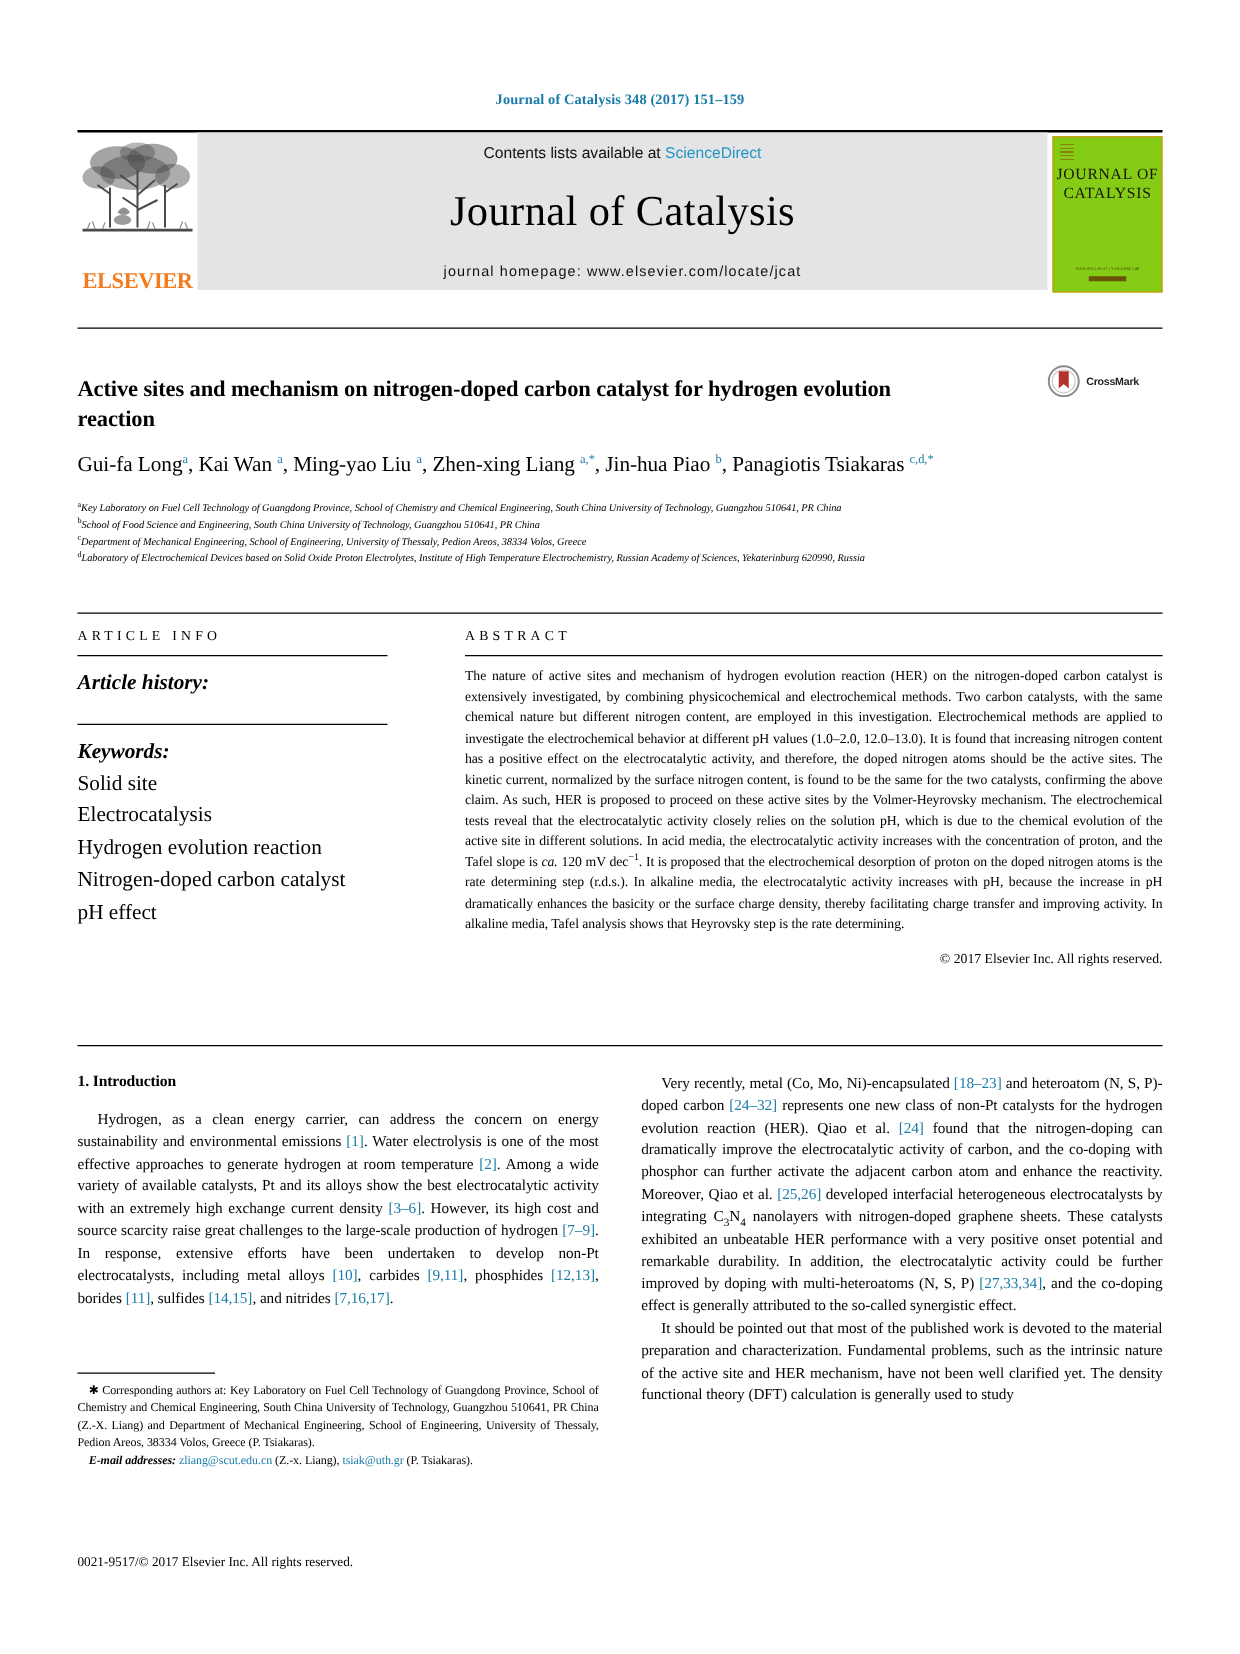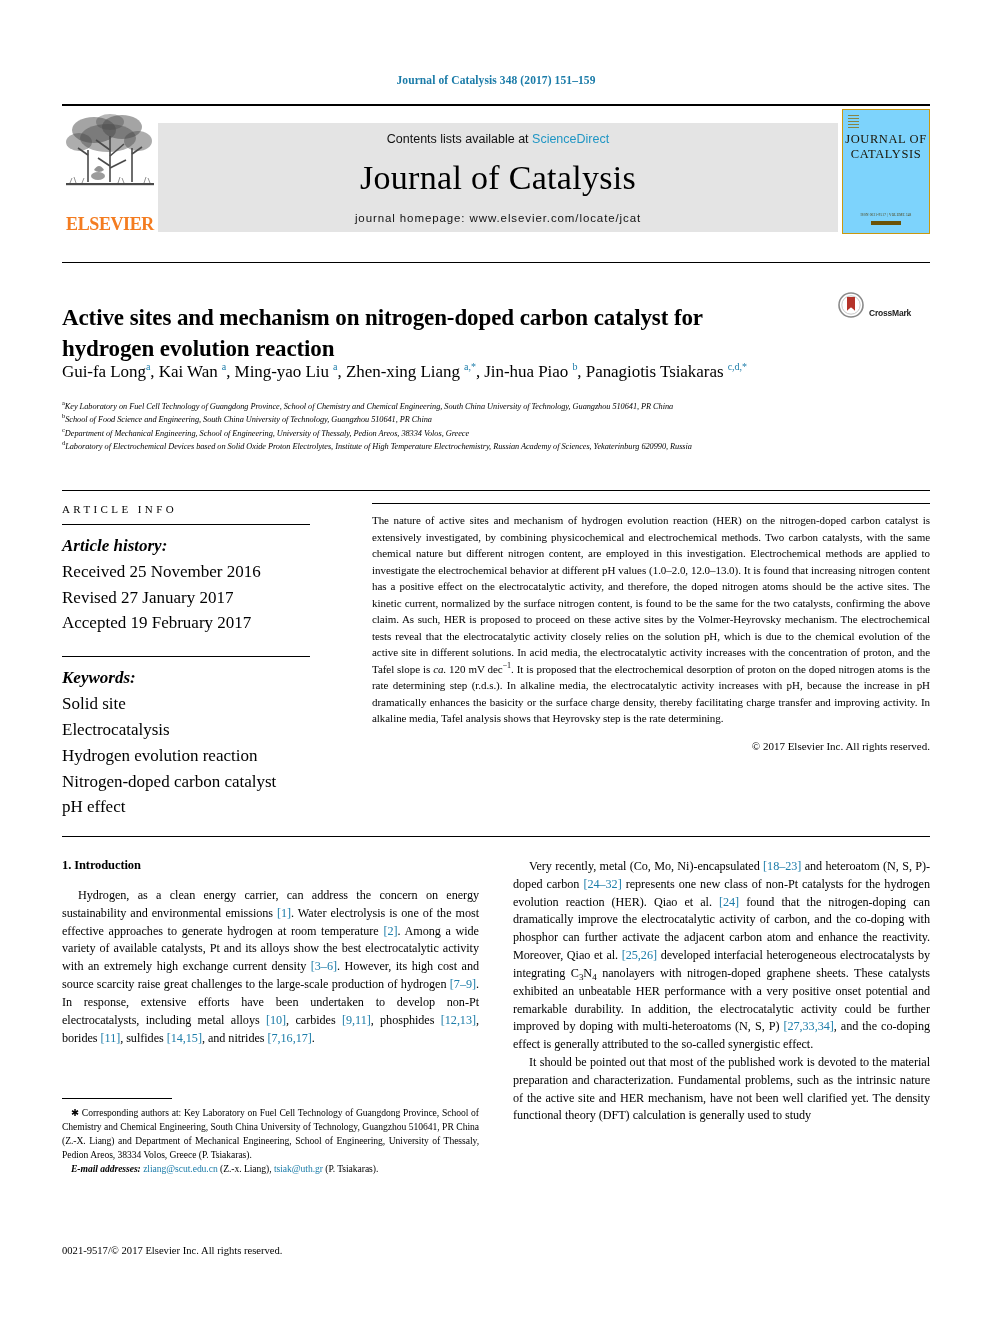--- a/index.html
+++ b/index.html
@@ -61,21 +61,21 @@
     font-size: 18px;
     font-weight: bold;
     letter-spacing: -0.4px;
     color: #F47C20;
     line-height: 1;
     padding-bottom: 1px;
   }
   .masthead-center {
     flex: 1 1 auto;
     background: #e4e4e4;
-    margin-top: 17px;
+    margin-top: 0;
     margin-bottom: 2px;
     display: flex;
     flex-direction: column;
     align-items: center;
     justify-content: space-between;
     padding: 9px 0 8px 0;
   }
   .contents-line {
     font-family: "Liberation Sans", sans-serif;
     font-size: 12.5px;
@@ -96,21 +96,21 @@
     font-family: "Liberation Sans", sans-serif;
     font-size: 11.5px;
     letter-spacing: .9px;
     color: #111;
   }
   .cover-thumb {
     flex: 0 0 88px;
     width: 88px;
     margin-top: 3px;
     margin-left: 4px;
-    background: #7dd3fc;
+    background: #84cc16;
     position: relative;
     border: 1px solid #c9980f;
     box-sizing: border-box;
   }
   .cover-mini-logo {
     position: absolute;
     top: 5px; left: 5px;
     width: 11px; height: 13px;
     background:
       repeating-linear-gradient(180deg, #8a6a08 0 1px, transparent 1px 3px);
@@ -150,30 +150,30 @@
     top: 262px;
     left: 62px;
     width: 868px;
     border-top: 1px solid #000;
   }
   .article-title {
     position: absolute;
     top: 288px;
     left: 62px;
     width: 690px;
-    font-size: 23px;
+    font-size: 18px;
     line-height: 1.32;
     letter-spacing: -0.1px;
   }
   .crossmark {
     position: absolute;
     top: 292px;
     left: 838px;
     display: flex;
-    align-items: flex-end;
+    align-items: center;
     gap: 5px;
   }
   .crossmark-label {
     font-family: "Liberation Sans", sans-serif;
     font-size: 8.5px;
     font-weight: bold;
     color: #222;
     letter-spacing: -0.2px;
   }
 
@@ -420,40 +420,36 @@
       <div><sup>d</sup>Laboratory of Electrochemical Devices based on Solid Oxide Proton Electrolytes, Institute of High Temperature Electrochemistry, Russian Academy of Sciences, Yekaterinburg 620990, Russia</div>
     </div>
 
   <div class="info-rule-top"></div>
 
   <div class="col-info">
     <div class="sec-head">ARTICLE INFO</div>
     <div class="hr-thin wide"></div>
     <div class="info-group">
       <div class="lbl">Article history:</div>
-      <div>
-          <div>Received 25 November 2016</div>
-          <div>Revised 27 January 2017</div>
-          <div>Accepted 19 February 2017</div>
-        </div>
     </div>
     <div class="hr-thin"></div>
     <div class="info-group">
       <div class="lbl">Keywords:</div>
       <div>
           <div>Solid site</div>
           <div>Electrocatalysis</div>
           <div>Hydrogen evolution reaction</div>
           <div>Nitrogen-doped carbon catalyst</div>
           <div>pH effect</div>
         </div>
     </div>
   </div>
 
   <div class="col-abstract">
+    <div class="sec-head">ABSTRACT</div>
     <div class="hr-thin wide"></div>
     <div class="abstract-body">The nature of active sites and mechanism of hydrogen evolution reaction (HER) on the nitrogen-doped carbon catalyst is extensively investigated, by combining physicochemical and electrochemical methods. Two carbon catalysts, with the same chemical nature but different nitrogen content, are employed in this investigation. Electrochemical methods are applied to investigate the electrochemical behavior at different pH values (1.0–2.0, 12.0–13.0). It is found that increasing nitrogen content has a positive effect on the electrocatalytic activity, and therefore, the doped nitrogen atoms should be the active sites. The kinetic current, normalized by the surface nitrogen content, is found to be the same for the two catalysts, confirming the above claim. As such, HER is proposed to proceed on these active sites by the Volmer-Heyrovsky mechanism. The electrochemical tests reveal that the electrocatalytic activity closely relies on the solution pH, which is due to the chemical evolution of the active site in different solutions. In acid media, the electrocatalytic activity increases with the concentration of proton, and the Tafel slope is <i>ca.</i> 120 mV dec<sup>−1</sup>. It is proposed that the electrochemical desorption of proton on the doped nitrogen atoms is the rate determining step (r.d.s.). In alkaline media, the electrocatalytic activity increases with pH, because the increase in pH dramatically enhances the basicity or the surface charge density, thereby facilitating charge transfer and improving activity. In alkaline media, Tafel analysis shows that Heyrovsky step is the rate determining.</div>
     <div class="copyright">© 2017 Elsevier Inc. All rights reserved.</div>
   </div>
 
   <div class="body-rule"></div>
 
   <div class="col-left">
     <h2 class="section-title">1. Introduction</h2>
     <div>

